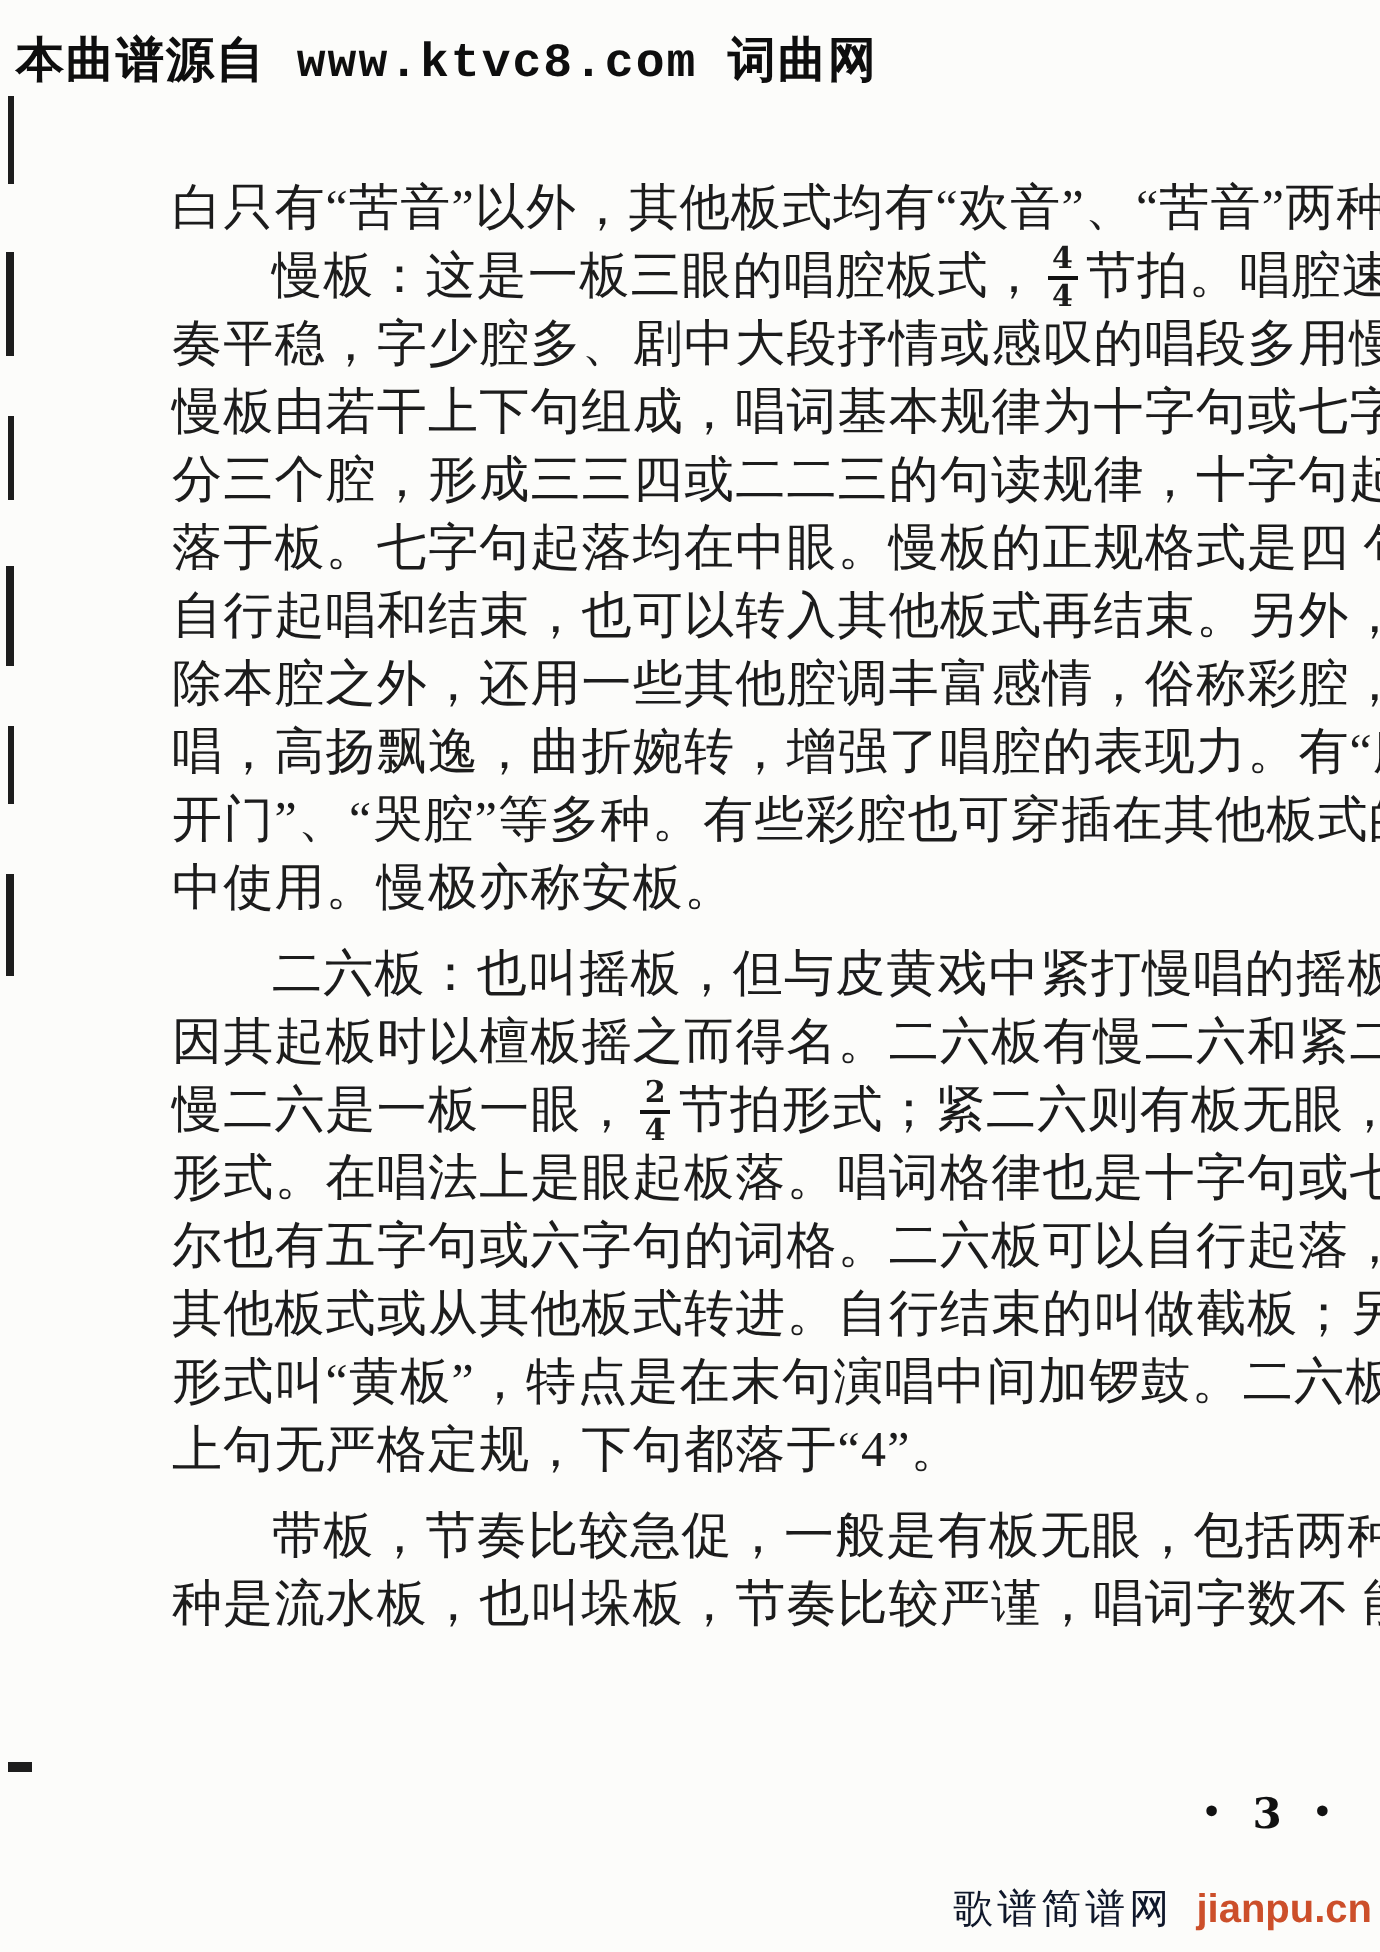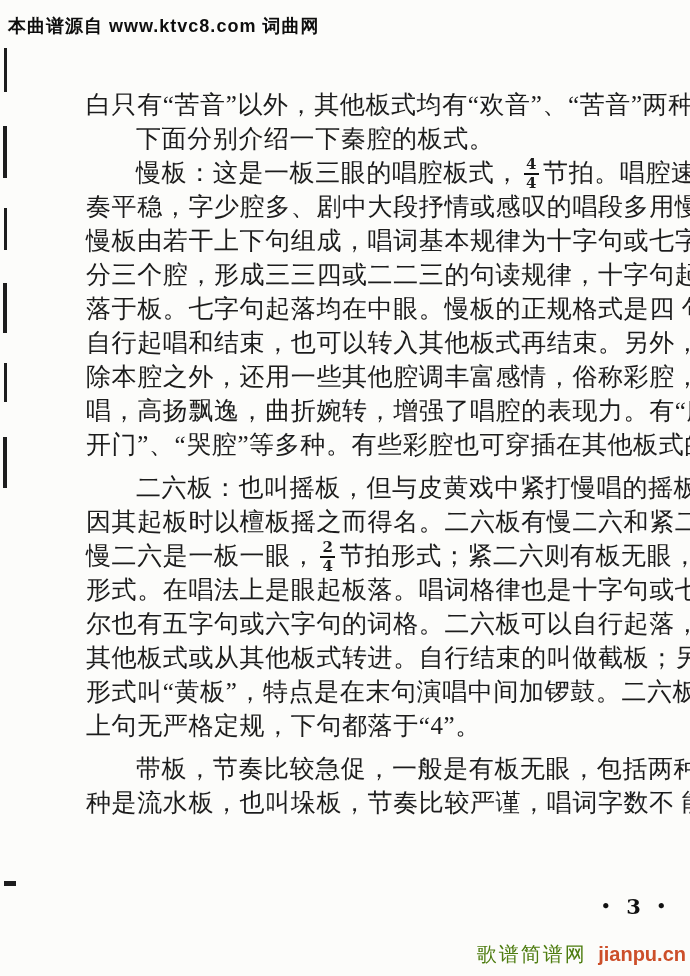--- a/index.html
+++ b/index.html
@@ -12,22 +12,22 @@
     overflow: hidden;
     font-family: "Liberation Serif", serif;
     color: #1c1c1c;
   }
 
   
   .wm-header {
     position: absolute;
     top: 14px;
     left: 8px;
-    font-family: Liberation Sans, sans-serif;
-    font-size: 18px;
+    font-family: Liberation Mono, monospace;
+    font-size: 24px;
     font-weight: bold;
     letter-spacing: 1px;
     color: #0e0e0e;
     white-space: nowrap;
   }
 
   
   .artifact {
     position: absolute;
     background: #1d1d1d;
@@ -87,21 +87,21 @@
 
   
   .wm-footer {
     position: absolute;
     top: 941px;
     right: 4px;
     font-family: "Liberation Sans", sans-serif;
     font-size: 20px;
     white-space: nowrap;
   }
-  .wm-footer .site-name { color: #4d7c0f; letter-spacing: 2px; }
+  .wm-footer .site-name { color: #0f172a; letter-spacing: 2px; }
   .wm-footer .site-url { color: #cc4f2a; font-weight: bold; margin-left: 6px; }
 </style>
 </head>
 <body>
 
 <div class="page">
 
   <div class="wm-header">本曲谱源自 www.ktvc8.com 词曲网</div>
 
   <div class="artifact" style="left:4px; top:48px;  width:3px; height:44px;"></div>
@@ -110,32 +110,30 @@
   <div class="artifact" style="left:3px; top:283px; width:4px; height:50px;"></div>
   <div class="artifact" style="left:4px; top:363px; width:3px; height:39px;"></div>
   <div class="artifact" style="left:3px; top:437px; width:4px; height:51px;"></div>
   <div class="artifact" style="left:4px; top:881px; width:12px; height:5px;"></div>
 
   <div class="body-text">
       <div class="paragraph">
         <div class="text-line">白只有“苦音”以外，其他板式均有“欢音”、“苦音”两种唱腔。</div>
       </div>
       <div class="paragraph">
-        <div class="text-line indent">下面分别介绍一下秦腔的板式。</div>
-      </div>
-      <div class="paragraph">
         <div class="text-line indent">慢板：这是一板三眼的唱腔板式，<span class="fraction"><span class="num">4</span><span class="den">4</span></span>节拍。唱腔速度缓慢，节</div>
         <div class="text-line">奏平稳，字少腔多、剧中大段抒情或感叹的唱段多用慢板演唱。</div>
         <div class="text-line">慢板由若干上下句组成，唱词基本规律为十字句或七字句。一句</div>
         <div class="text-line">分三个腔，形成三三四或二二三的句读规律，十字句起于中眼，</div>
         <div class="text-line">落于板。七字句起落均在中眼。慢板的正规格式是四 句 ， 可 以</div>
         <div class="text-line">自行起唱和结束，也可以转入其他板式再结束。另外，慢板唱腔</div>
         <div class="text-line">除本腔之外，还用一些其他腔调丰富感情，俗称彩腔，用假声演</div>
         <div class="text-line">唱，高扬飘逸，曲折婉转，增强了唱腔的表现力。有“麻鞋底”、</div>
         <div class="text-line">开门”、“哭腔”等多种。有些彩腔也可穿插在其他板式的唱腔</div>
+        <div class="text-line">中使用。慢极亦称安板。</div>
       </div>
       <div class="paragraph gap-before">
         <div class="text-line indent">二六板：也叫摇板，但与皮黄戏中紧打慢唱的摇板不同，是</div>
         <div class="text-line">因其起板时以檀板摇之而得名。二六板有慢二六和紧二六之分。</div>
         <div class="text-line">慢二六是一板一眼，<span class="fraction"><span class="num">2</span><span class="den">4</span></span>节拍形式；紧二六则有板无眼，是节拍</div>
         <div class="text-line">形式。在唱法上是眼起板落。唱词格律也是十字句或七字句，偶</div>
         <div class="text-line">尔也有五字句或六字句的词格。二六板可以自行起落，也可转入</div>
         <div class="text-line">其他板式或从其他板式转进。自行结束的叫做截板；另一种结束</div>
         <div class="text-line">形式叫“黄板”，特点是在末句演唱中间加锣鼓。二六板的落音</div>
         <div class="text-line">上句无严格定规，下句都落于“4”。</div>

